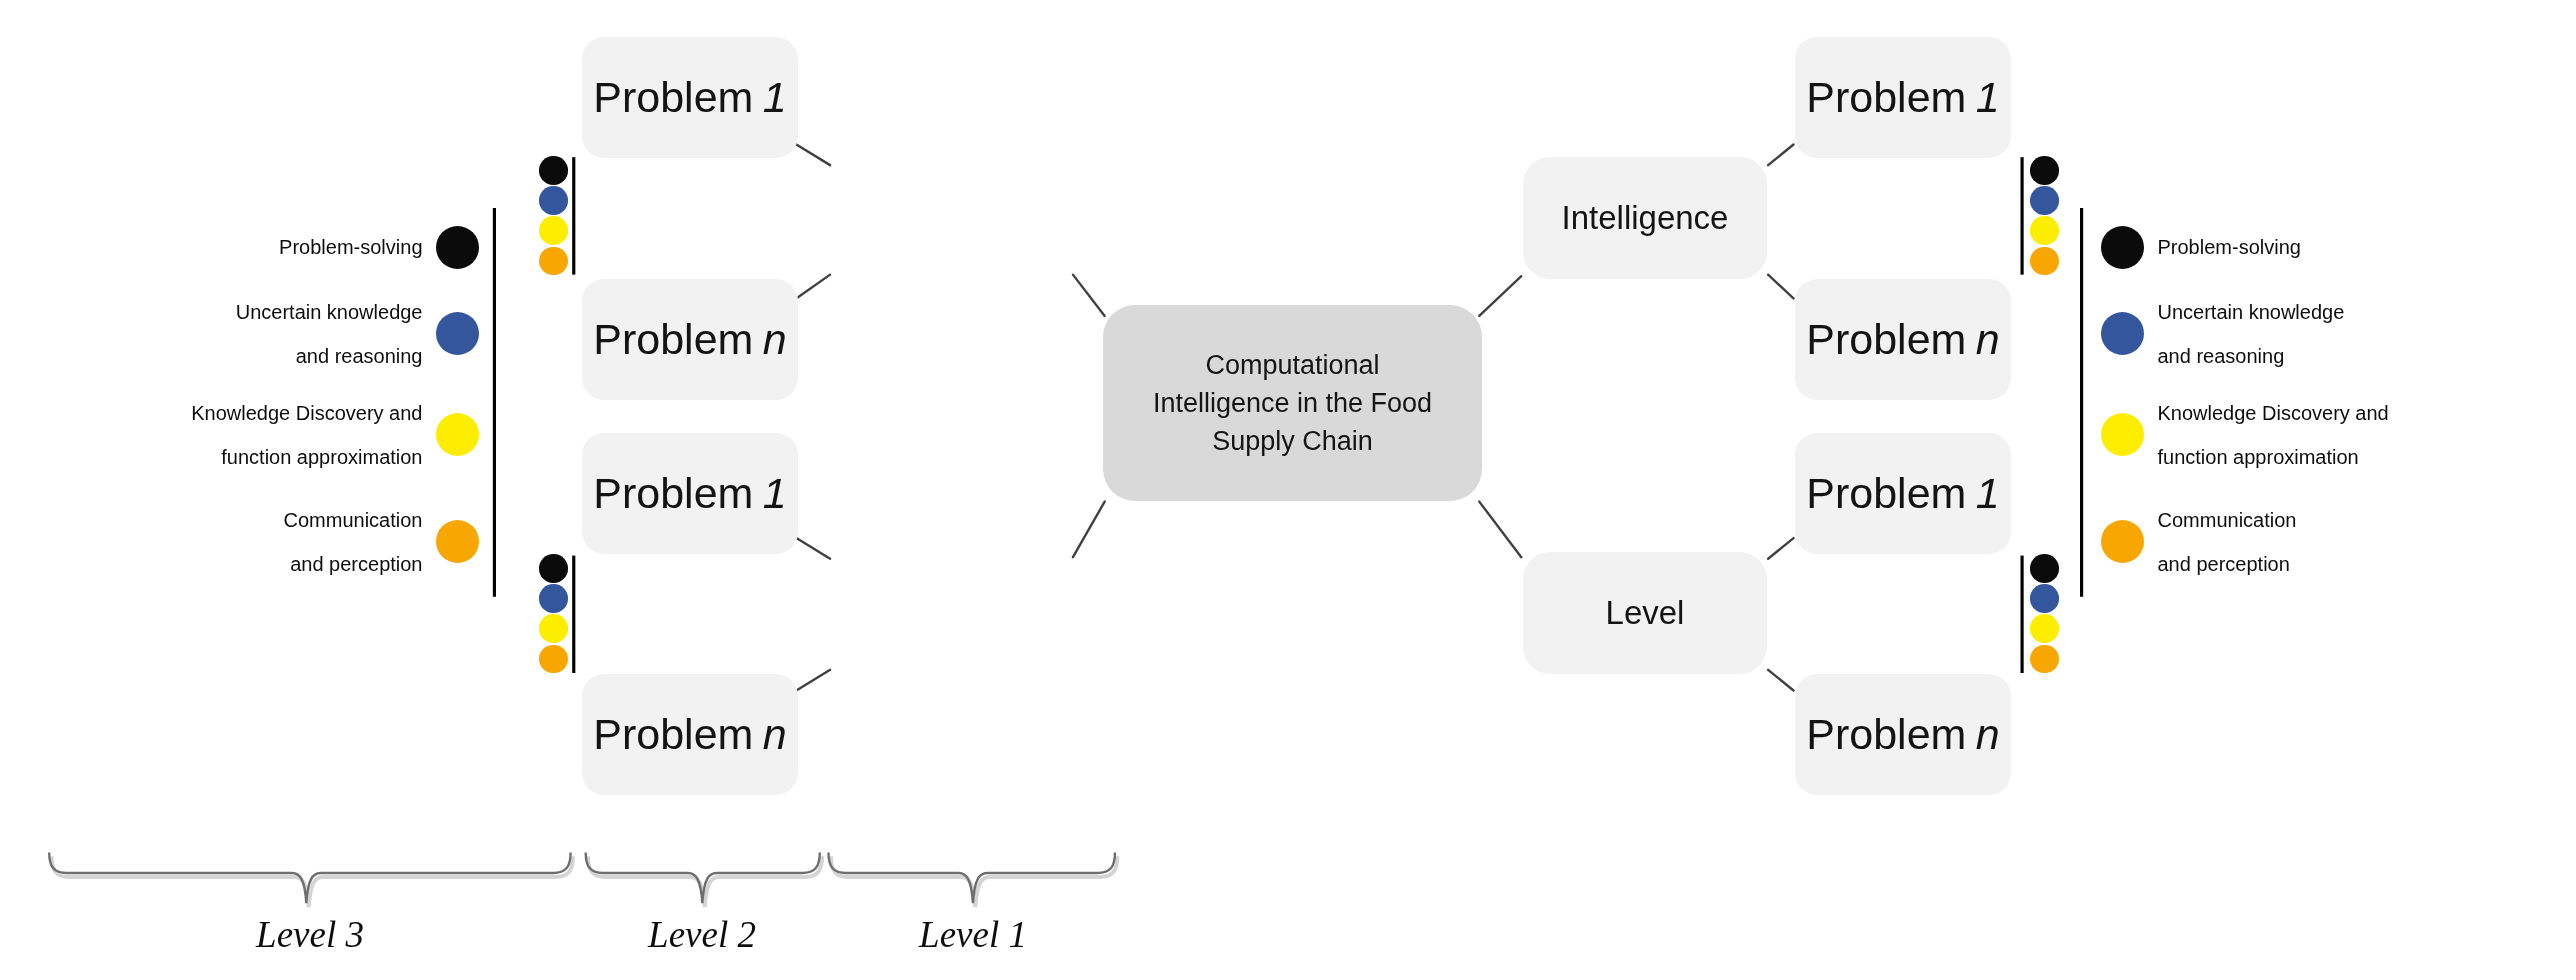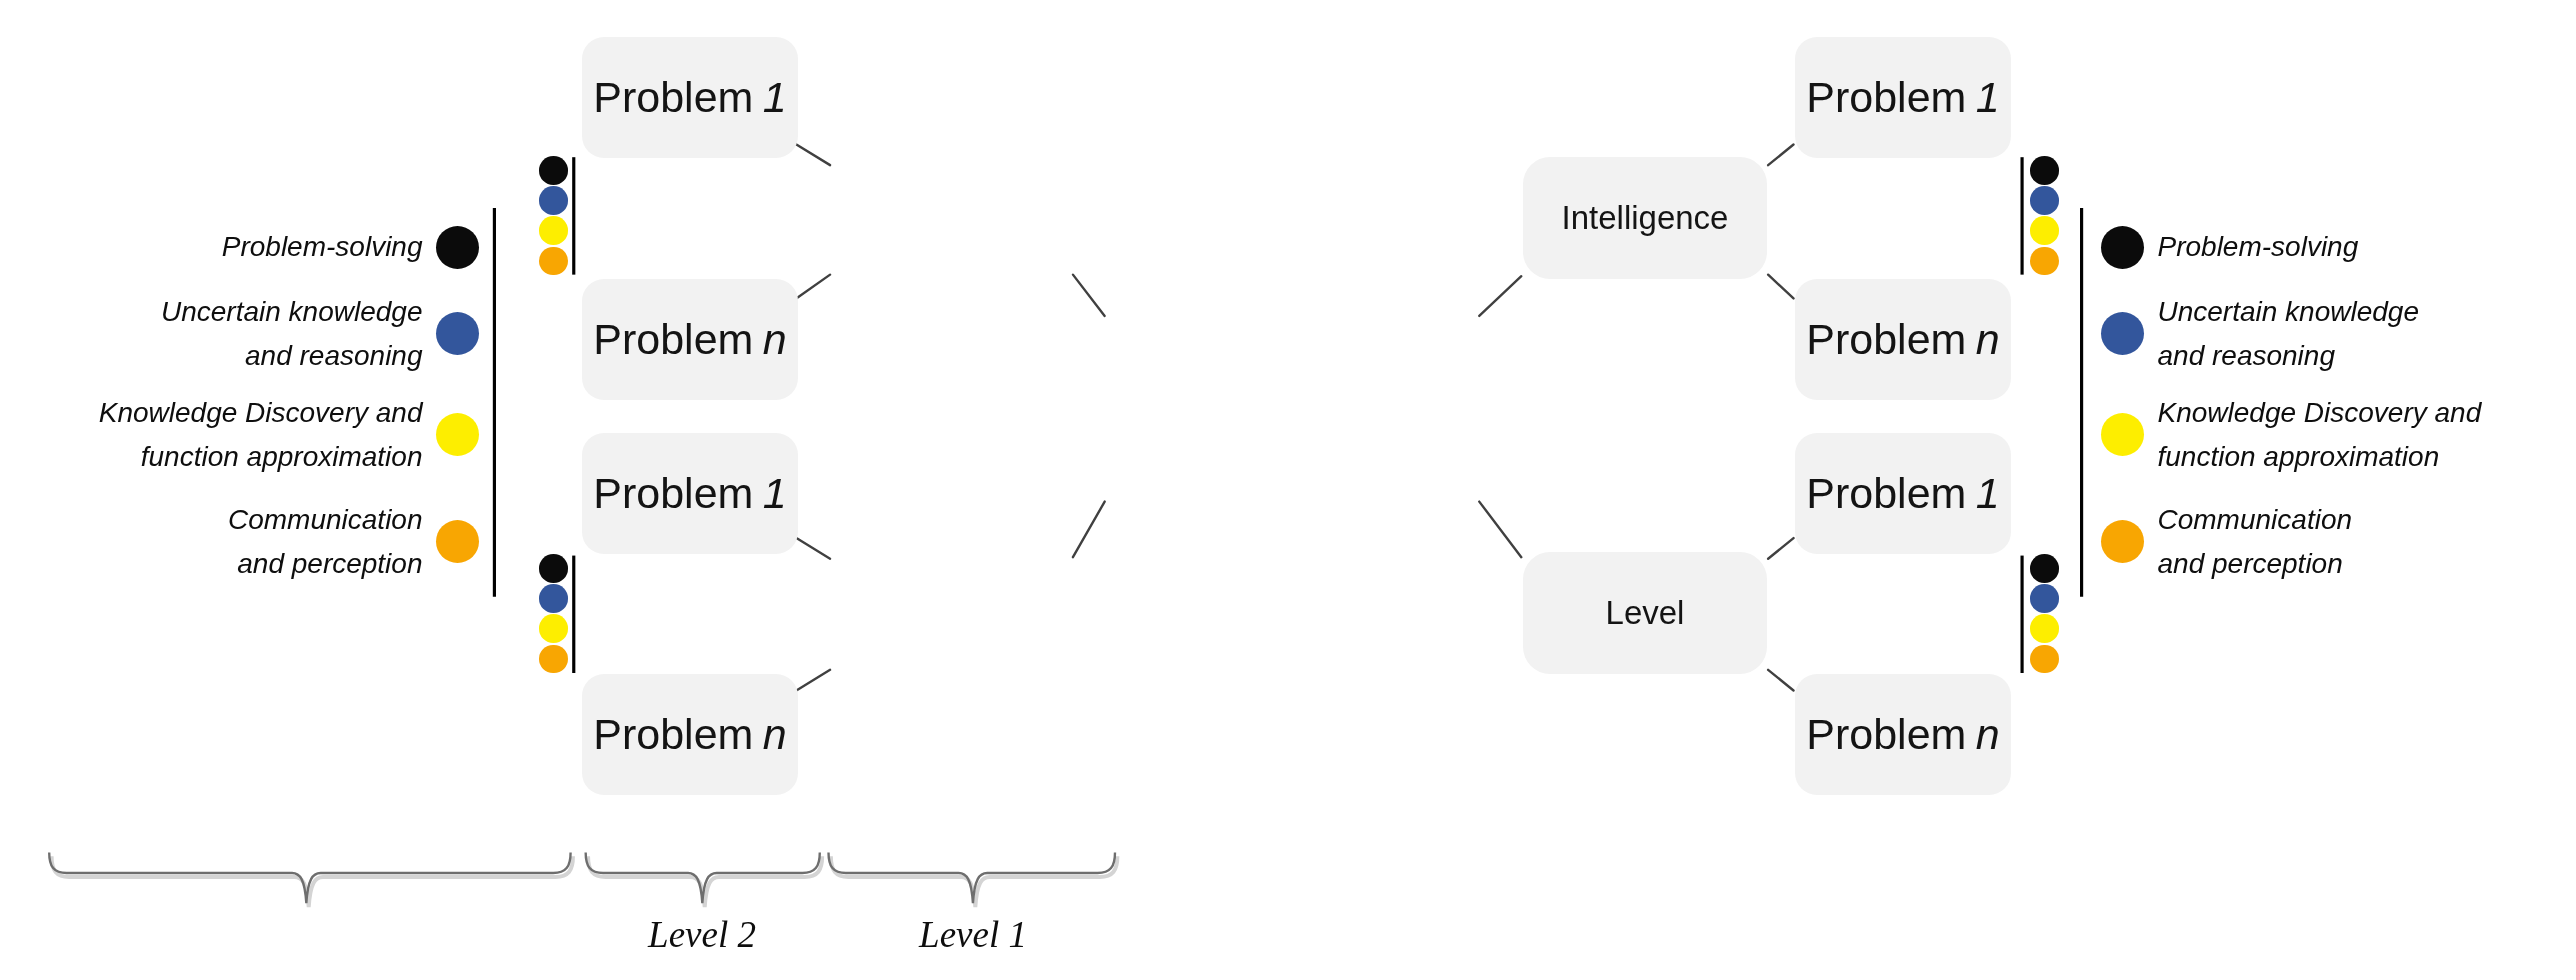--- a/index.html
+++ b/index.html
@@ -31,21 +31,21 @@
   .cbox{
     width:379px;height:196px;border-radius:32px;
     background:#d9d9d9;font-size:27px;line-height:38px;
     white-space:pre-line;
   }
   .pvar{font-style:italic;margin-left:0.22em;}
 
   
   .legend-row{position:absolute;display:flex;align-items:center;gap:13.5px;}
   .legend-row .lbl{
-    font-size:28px;line-height:44px;white-space:pre-line;color:#0e0e0e;font-style:italic;
+    font-size:20px;line-height:44px;white-space:pre-line;color:#0e0e0e;
   }
   .legend-left .lbl{text-align:right;}
   .legend-right .lbl{text-align:left;}
   .dot-lg{width:43px;height:43px;border-radius:50%;flex:0 0 auto;}
 
   
   .cluster{position:absolute;display:flex;flex-direction:column;gap:1.6px;}
   .dot-sm{width:28.6px;height:28.6px;border-radius:50%;}
 
   
@@ -94,20 +94,23 @@
       <path d="M738,1074 C738,1092 744,1100 760,1100 L867,1100 C877,1100 883,1108 885,1138 C887,1108 893,1100 903,1100 L1011,1100 C1027,1100 1033,1092 1033,1074"></path>
       <path d="M1044,1074 C1044,1092 1050,1100 1066,1100 L1208,1100 C1218,1100 1224,1108 1226,1138 C1228,1108 1234,1100 1244,1100 L1383,1100 C1399,1100 1405,1092 1405,1074"></path>
     </g>
     <g fill="none" stroke="#6e6e6e" stroke-width="3">
       <path d="M62,1074 C62,1092 68,1100 84,1100 L368,1100 C378,1100 384,1108 386,1138 C388,1108 394,1100 404,1100 L697,1100 C713,1100 719,1092 719,1074"></path>
       <path d="M738,1074 C738,1092 744,1100 760,1100 L867,1100 C877,1100 883,1108 885,1138 C887,1108 893,1100 903,1100 L1011,1100 C1027,1100 1033,1092 1033,1074"></path>
       <path d="M1044,1074 C1044,1092 1050,1100 1066,1100 L1208,1100 C1218,1100 1224,1108 1226,1138 C1228,1108 1234,1100 1244,1100 L1383,1100 C1399,1100 1405,1092 1405,1074"></path>
     </g>
   </svg>
 
+  <div class="node cbox" style="left:1103px;top:305px;">Computational
+Intelligence in the Food
+Supply Chain</div>
 
   <div class="node sbox" style="left:1523px;top:157px;">
     <span>Intelligence</span>
   </div>
   <div class="node sbox" style="left:1523px;top:552px;">
     <span>Level</span>
   </div>
 
   <div class="node pbox" style="left:582px;top:37px;">
     <span>Problem</span>
@@ -205,17 +208,18 @@
       <div class="lbl">Knowledge Discovery and
 function approximation</div>
     </div>
     <div class="legend-row" style="top:497px;left:2101px;height:89px;">
       <div class="dot-lg" style="background: rgb(248, 166, 2);"></div>
       <div class="lbl">Communication
 and perception</div>
     </div>
   </div>
 
+  <div class="level-label" style="left:175px;top:913px;">Level 3</div>
   <div class="level-label" style="left:567px;top:913px;">Level 2</div>
   <div class="level-label" style="left:838px;top:913px;">Level 1</div>
 
 </div>
 
 
 </body></html>

